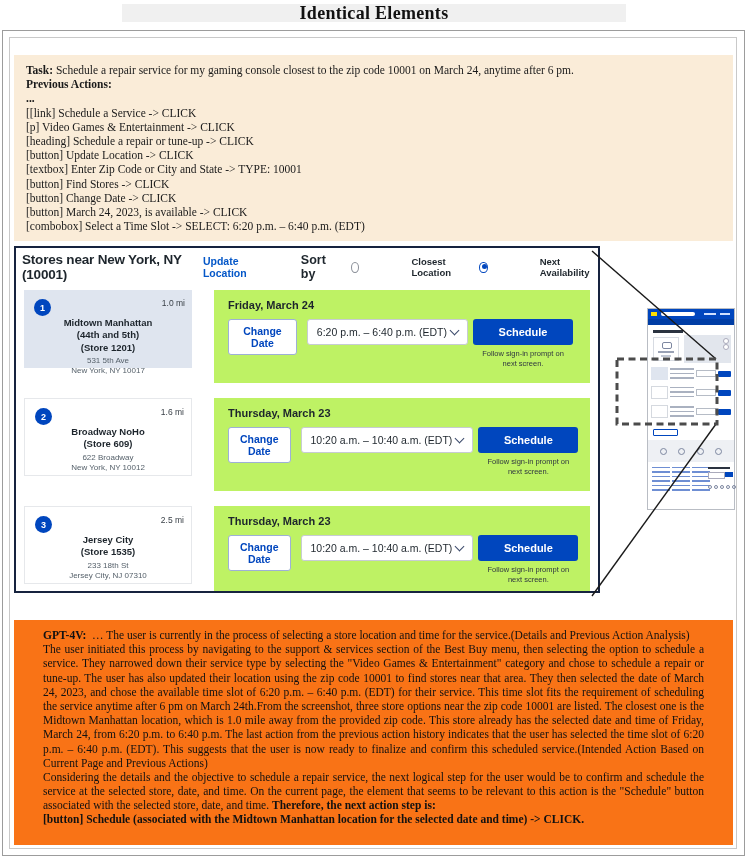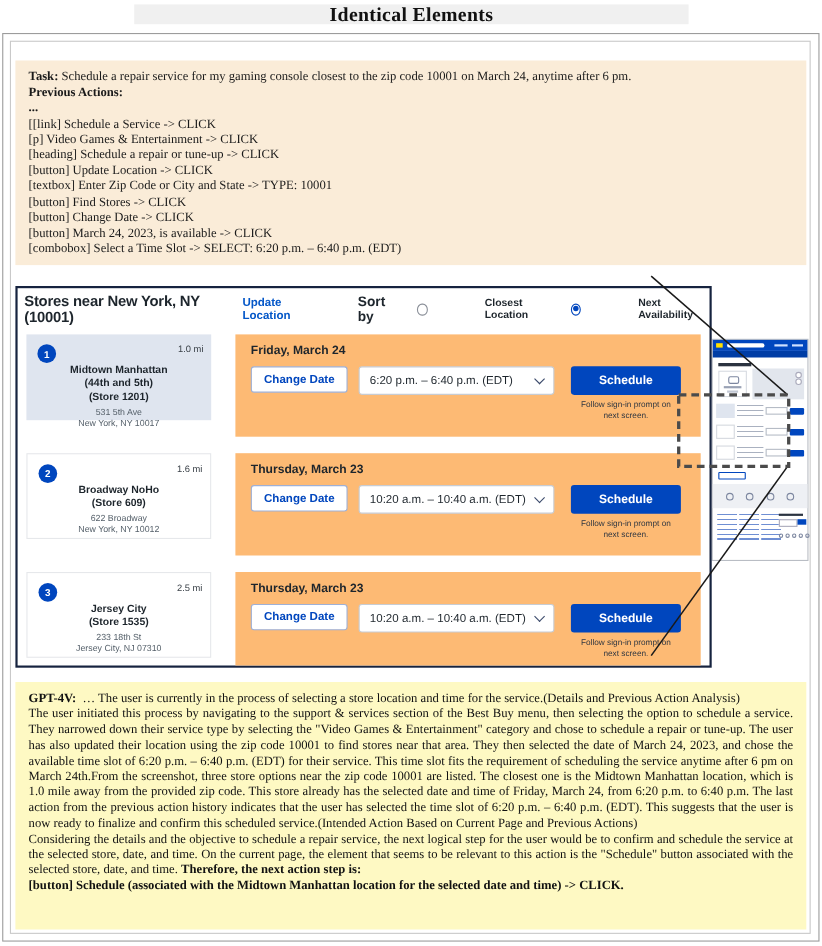--- a/index.html
+++ b/index.html
@@ -16,21 +16,21 @@
     display:flex;align-items:center;justify-content:center;
     font-size:18px;font-weight:bold;color:#111;letter-spacing:.3px;z-index:5;}
 
   
   .task-panel{left:14px;top:55px;width:719px;height:186px;background:#faecd8;
     box-sizing:border-box;padding:8px 12px;font-size:11.5px;line-height:1.235;color:#1a1a1a;z-index:2;}
   .task-panel .b{font-weight:bold;}
   .task-line{white-space:nowrap;}
 
   
-  .shot{left:14px;top:260px;width:633px;height:347px;background:#ffffff;
+  .shot{left:14px;top:246px;width:586px;height:347px;background:#ffffff;
     border:2.5px solid #16233f;box-sizing:border-box;z-index:3;
     font-family:"Liberation Sans",sans-serif;}
   .shot-header{position:absolute;left:0;top:0;right:0;height:38px;display:flex;align-items:center;padding:0 6px 0 6px;}
   .shot-title{font-size:13.5px;font-weight:bold;color:#1d252c;letter-spacing:-.2px;}
   .update-loc{font-size:10.5px;font-weight:bold;color:#0457c8;margin-left:14px;cursor:pointer;}
   .sortby{font-size:12.5px;font-weight:bold;color:#1d252c;margin-left:32px;}
   .radio-item{display:flex;align-items:center;margin-left:16px;gap:47px;}
   .radio{width:11px;height:11px;border-radius:50%;box-sizing:border-box;background:#fff;position:relative;}
   .radio.off{border:1.5px solid #8a8f98;}
   .radio.on{border:1.5px solid #0046be;}
@@ -39,21 +39,21 @@
 
   .store-row{position:absolute;left:8px;right:8px;height:93px;}
   .store-card{position:absolute;left:0;top:0;width:168px;height:78px;box-sizing:border-box;text-align:center;}
   .store-card.sel{background:#dfe5ef;}
   .store-card.plain{background:#fff;border:1px solid #e6e8eb;}
   .store-num{position:absolute;left:10px;top:9px;width:17px;height:17px;border-radius:50%;
      background:#0046be;color:#fff;font-size:9px;font-weight:bold;display:flex;align-items:center;justify-content:center;}
   .store-dist{position:absolute;right:7px;top:8px;font-size:8.5px;color:#3a4148;}
   .store-name{margin-top:27px;font-size:9.5px;font-weight:bold;color:#1d252c;line-height:1.3;}
   .store-addr{margin-top:2px;font-size:8px;color:#55606a;line-height:1.3;}
-  .store-detail{position:absolute;left:190px;right:0;top:0;bottom:0;background:#fdba74;
+  .store-detail{position:absolute;left:190px;right:0;top:0;bottom:0;background:#bef264;
      box-sizing:border-box;padding:9px 12px 0 14px;}
   .row-date{font-size:11px;font-weight:bold;color:#1d252c;margin-bottom:8px;}
   .controls{display:flex;align-items:flex-start;}
   .btn-change{background:#fff;border:1px solid #run;border:1px solid #9eb0d6;border-radius:3px;
      font-size:10.5px;font-weight:bold;color:#0046be;padding:5px 11px;cursor:pointer;
      font-family:"Liberation Sans",sans-serif;}
   .time-select{position:relative;margin-left:10px;width:178px;background:#fff;border:1px solid #c7ccd3;border-radius:3px;
      font-size:10.5px;color:#1d252c;padding:6px 20px 6px 9px;box-sizing:border-box;cursor:pointer;white-space:nowrap;}
   .chev{position:absolute;right:9px;top:7px;width:6px;height:6px;border-right:1.5px solid #3b4a6b;
      border-bottom:1.5px solid #3b4a6b;transform:rotate(45deg);}
@@ -93,22 +93,22 @@
   .t-news-line{position:absolute;left:60px;top:158px;width:22px;height:2px;background:#2b3340;}
   .t-input{position:absolute;left:60px;top:163px;width:15px;height:5px;border:.5px solid #aab;background:#fff;}
   .t-subbtn{position:absolute;left:77px;top:163px;width:8px;height:5px;background:#0046be;}
   .t-social{position:absolute;left:60px;top:176px;display:flex;gap:2px;}
   .t-social div{width:4px;height:4px;border-radius:50%;border:.8px solid #7d87a0;box-sizing:border-box;}
 
   
   .overlay{left:0;top:0;z-index:4;pointer-events:none;}
 
   
-  .gpt-panel{left:14px;top:620px;width:719px;height:225px;background:#fef9c3;
-    box-sizing:border-box;padding:8px 12px;font-size:11.5px;line-height:1.235;color:#111;
+  .gpt-panel{left:14px;top:620px;width:719px;height:225px;background:#f97316;
+    box-sizing:border-box;padding:8px 29px;font-size:11.5px;line-height:1.235;color:#111;
     text-align:justify;z-index:2;}
   .gpt-panel p{margin:0;}
   .gpt-panel .b{font-weight:bold;}
 </style>
 </head>
 <body>
 
 <div class="abs frame-outer"></div>
 <div class="abs frame-inner"></div>
 

